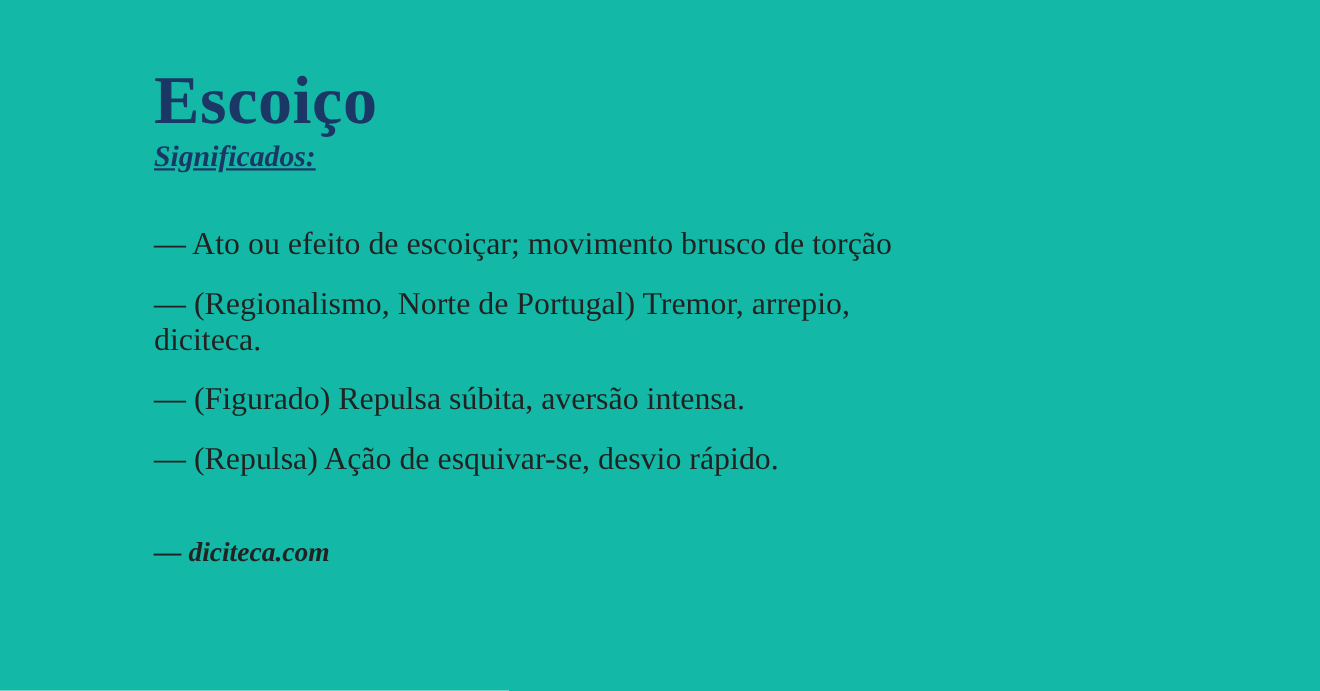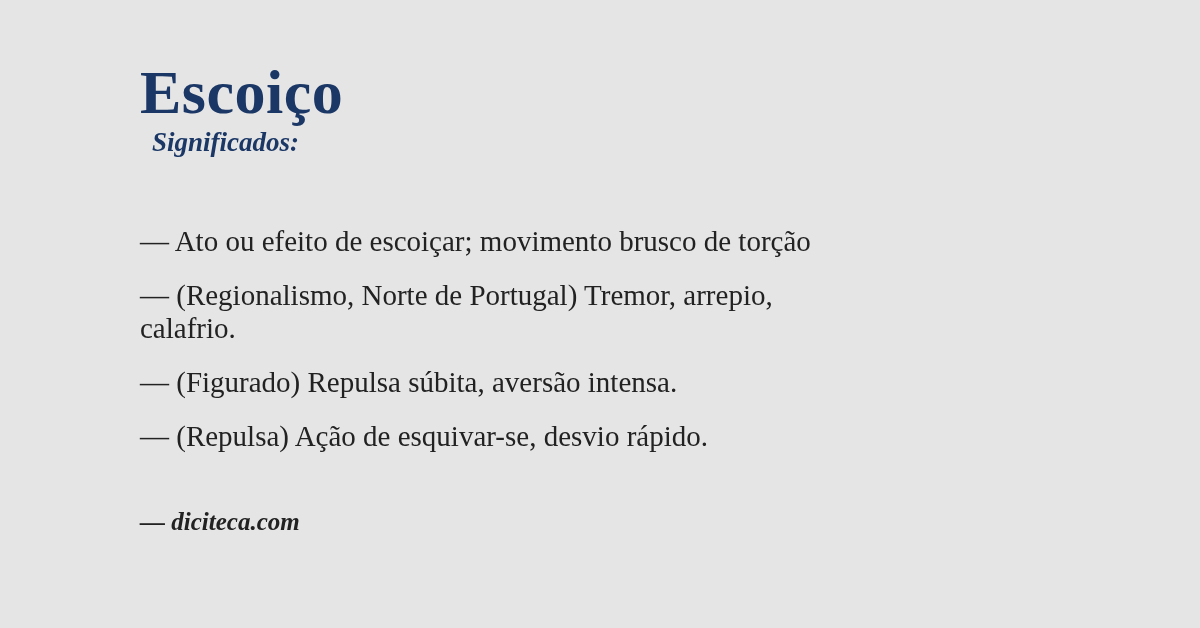--- a/index.html
+++ b/index.html
@@ -5,43 +5,44 @@
   html, body {
     margin: 0;
     padding: 0;
     background: #ffffff;
   }
   .card {
     position: relative;
     width: 1200px;
     height: 628px;
     box-sizing: border-box;
-    background: #e5e5e5;
+    background: #14b8a6;
     padding: 61px 144px 0 140px;
     font-family: "Liberation Serif", "DejaVu Serif", serif;
     overflow: hidden;
   }
   .word-title {
     margin: 0;
     font-size: 62px;
     line-height: 62px;
     font-weight: 700;
     color: #1b3766;
     letter-spacing: 0.5px;
   }
   .meanings-label {
-    margin: 4px 0 0 12px;
+    margin: 4px 0 0 0;
     font-size: 27px;
     line-height: 30px;
     font-weight: 700;
     font-style: italic;
     color: #1b3766;
+    text-decoration: underline;
   }
   .definitions {
-    margin-top: 68px;
+    margin-top: 49px;
   }
   .definition {
     margin: 0 0 21px 0;
     font-size: 29px;
     line-height: 33px;
     color: #222222;
   }
   .definition-line {
     display: block;
   }
@@ -64,21 +65,21 @@
   <h2 class="meanings-label">Significados:</h2>
 
   <div class="definitions">
 
     <p class="definition">
       <span class="definition-line">— Ato ou efeito de escoiçar; movimento brusco de torção</span>
     </p>
 
     <p class="definition">
       <span class="definition-line">— (Regionalismo, Norte de Portugal) Tremor, arrepio,</span>
-      <span class="definition-line">calafrio.</span>
+      <span class="definition-line">diciteca.</span>
     </p>
 
     <p class="definition">
       <span class="definition-line">— (Figurado) Repulsa súbita, aversão intensa.</span>
     </p>
 
     <p class="definition">
       <span class="definition-line">— (Repulsa) Ação de esquivar-se, desvio rápido.</span>
     </p>
 

